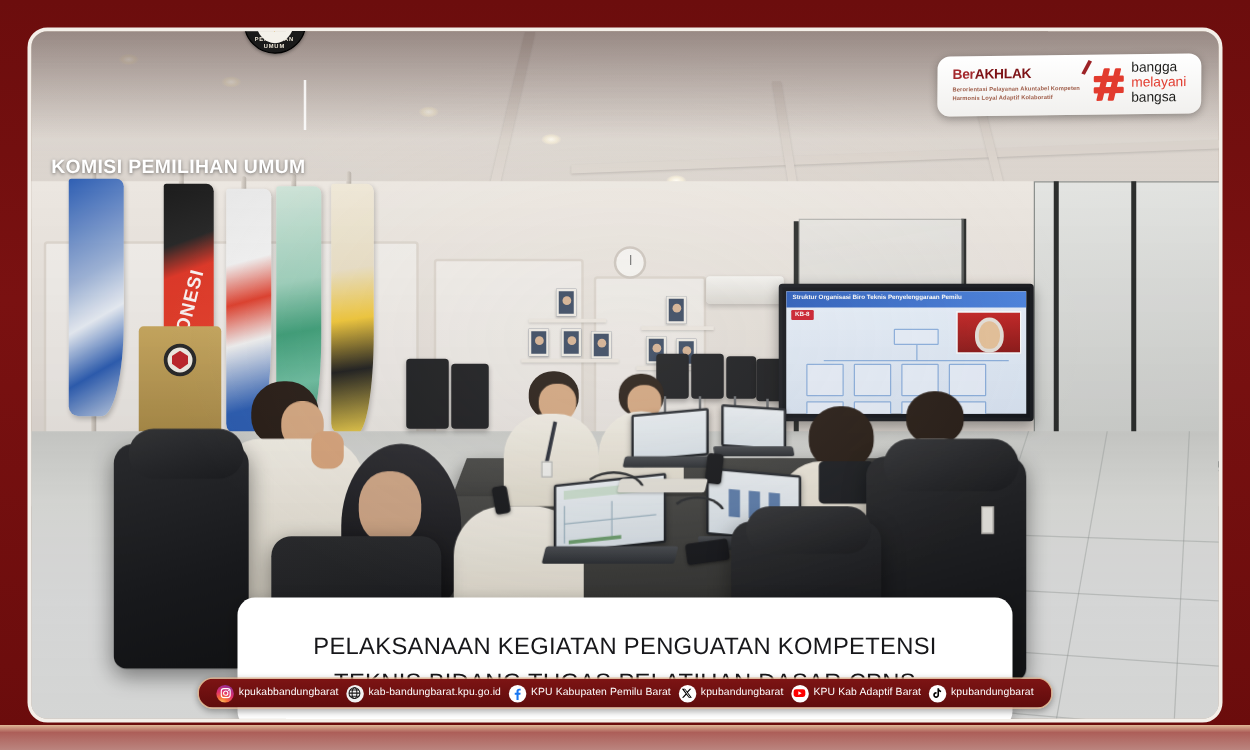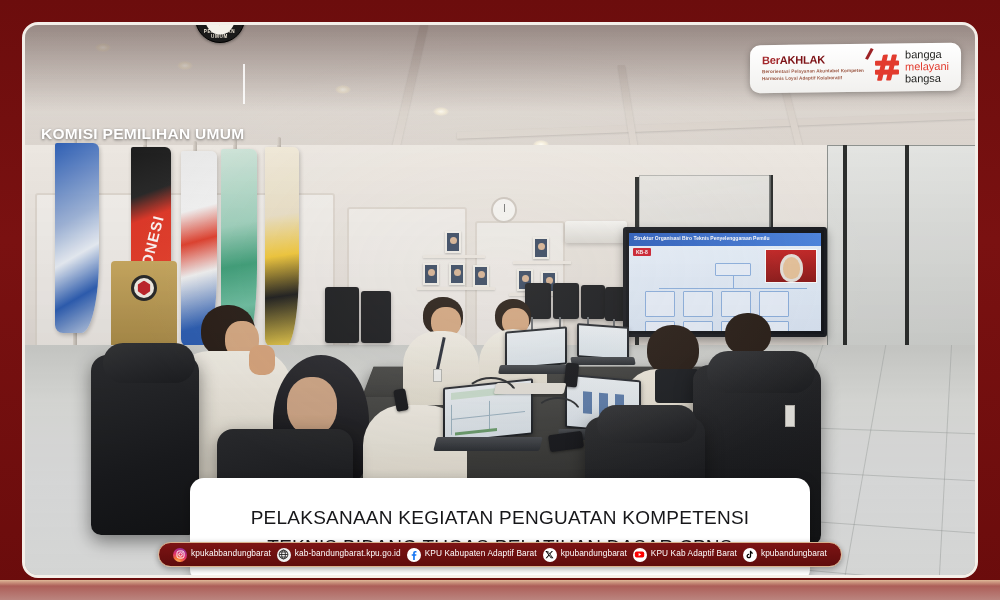--- a/index.html
+++ b/index.html
@@ -664,21 +664,21 @@
         </span>
         <span class="label">kab-bandungbarat.kpu.go.id</span>
       </div>
 
       <div class="social-item">
         <span class="sicon fb">
           <svg width="12" height="12" viewBox="0 0 24 24">
             <path fill="#1877F2" d="M13.6 21.9v-8.2h2.8l.4-3.2h-3.2V8.4c0-.93.26-1.56 1.6-1.56h1.7V4a23 23 0 0 0-2.5-.13c-2.47 0-4.16 1.5-4.16 4.27v2.38H7.4v3.2h2.84v8.2z"></path>
           </svg>
         </span>
-        <span class="label">KPU Kabupaten Adaptif Barat</span>
+        <span class="label">KPU Kabupaten Pemilu Barat</span>
       </div>
 
       <div class="social-item">
         <span class="sicon xx">
           <svg width="9" height="9" viewBox="0 0 24 24">
             <path fill="#000" d="M17.9 2.5h3.3l-7.2 8.3 8.5 11.2h-6.6l-5.2-6.8-6 6.8H1.4l7.7-8.8L1 2.5h6.8l4.7 6.2zm-1.2 17.6h1.8L7.4 4.3H5.5z"></path>
           </svg>
         </span>
         <span class="label">kpubandungbarat</span>
       </div>

